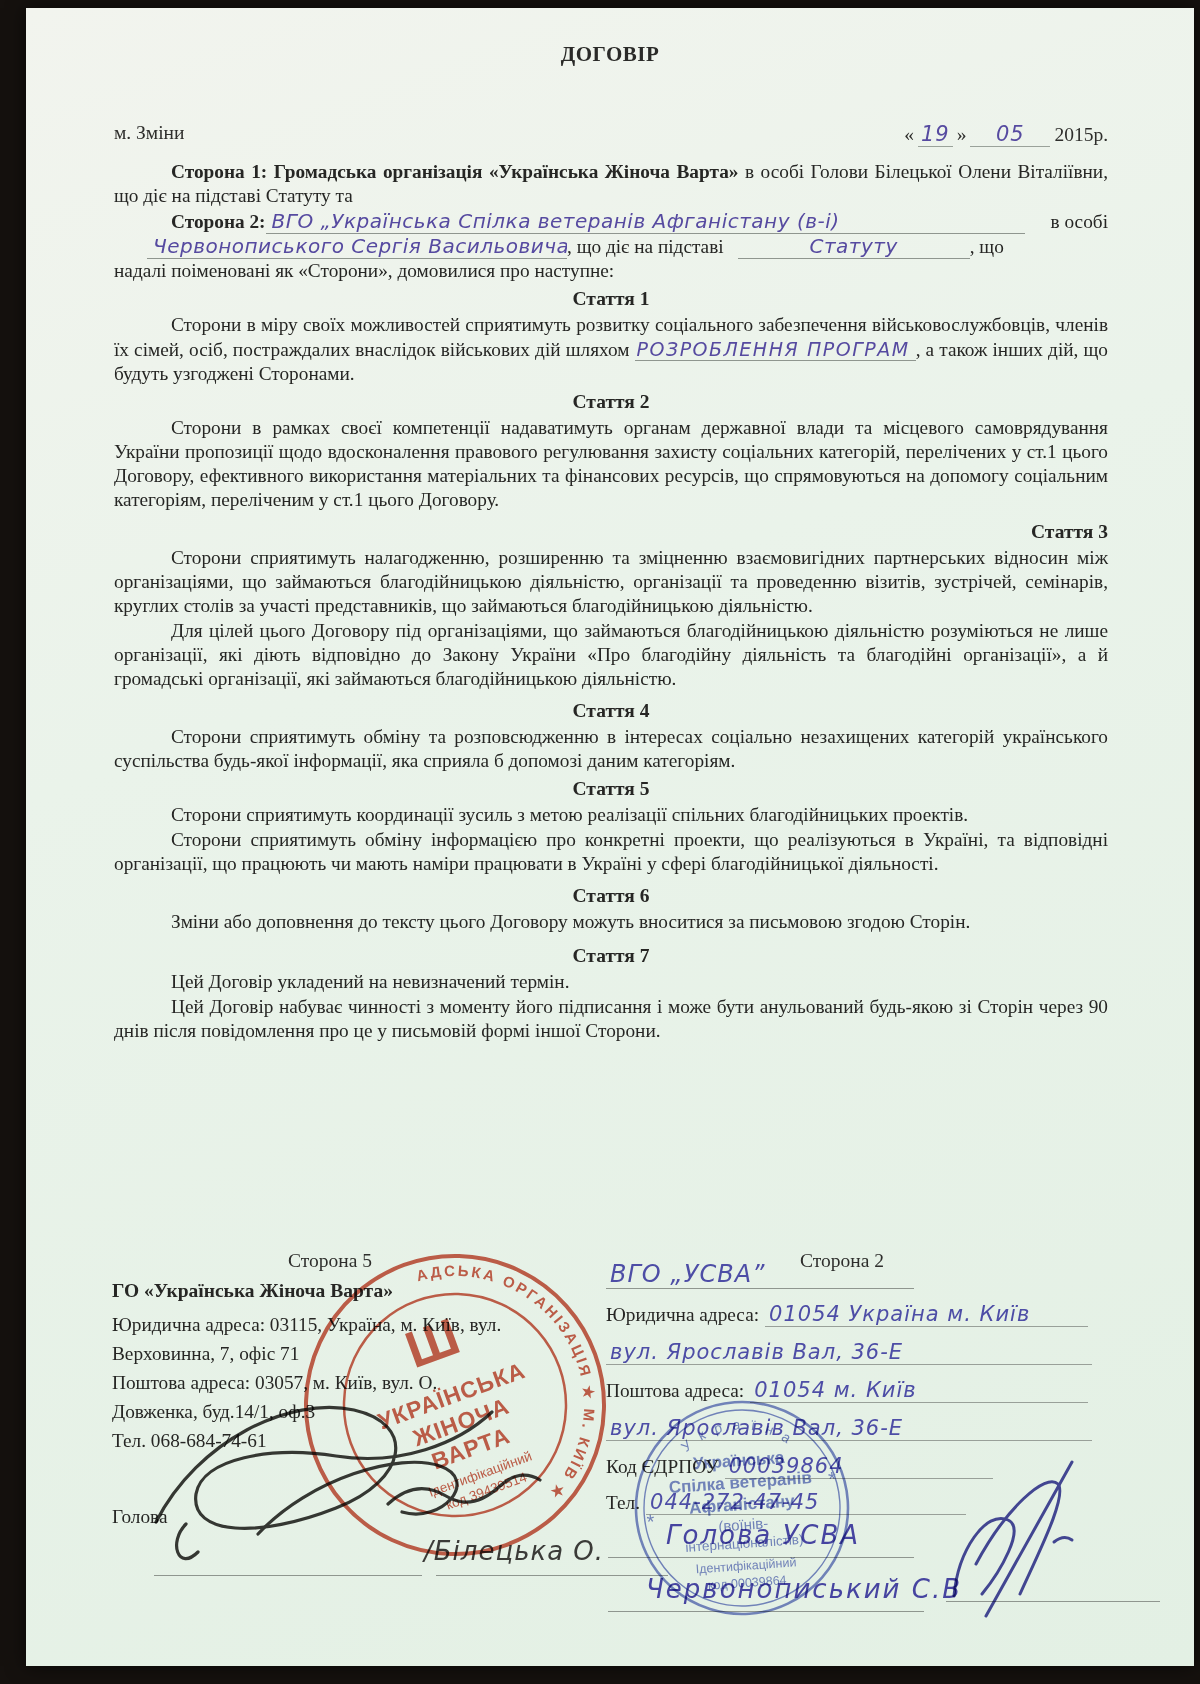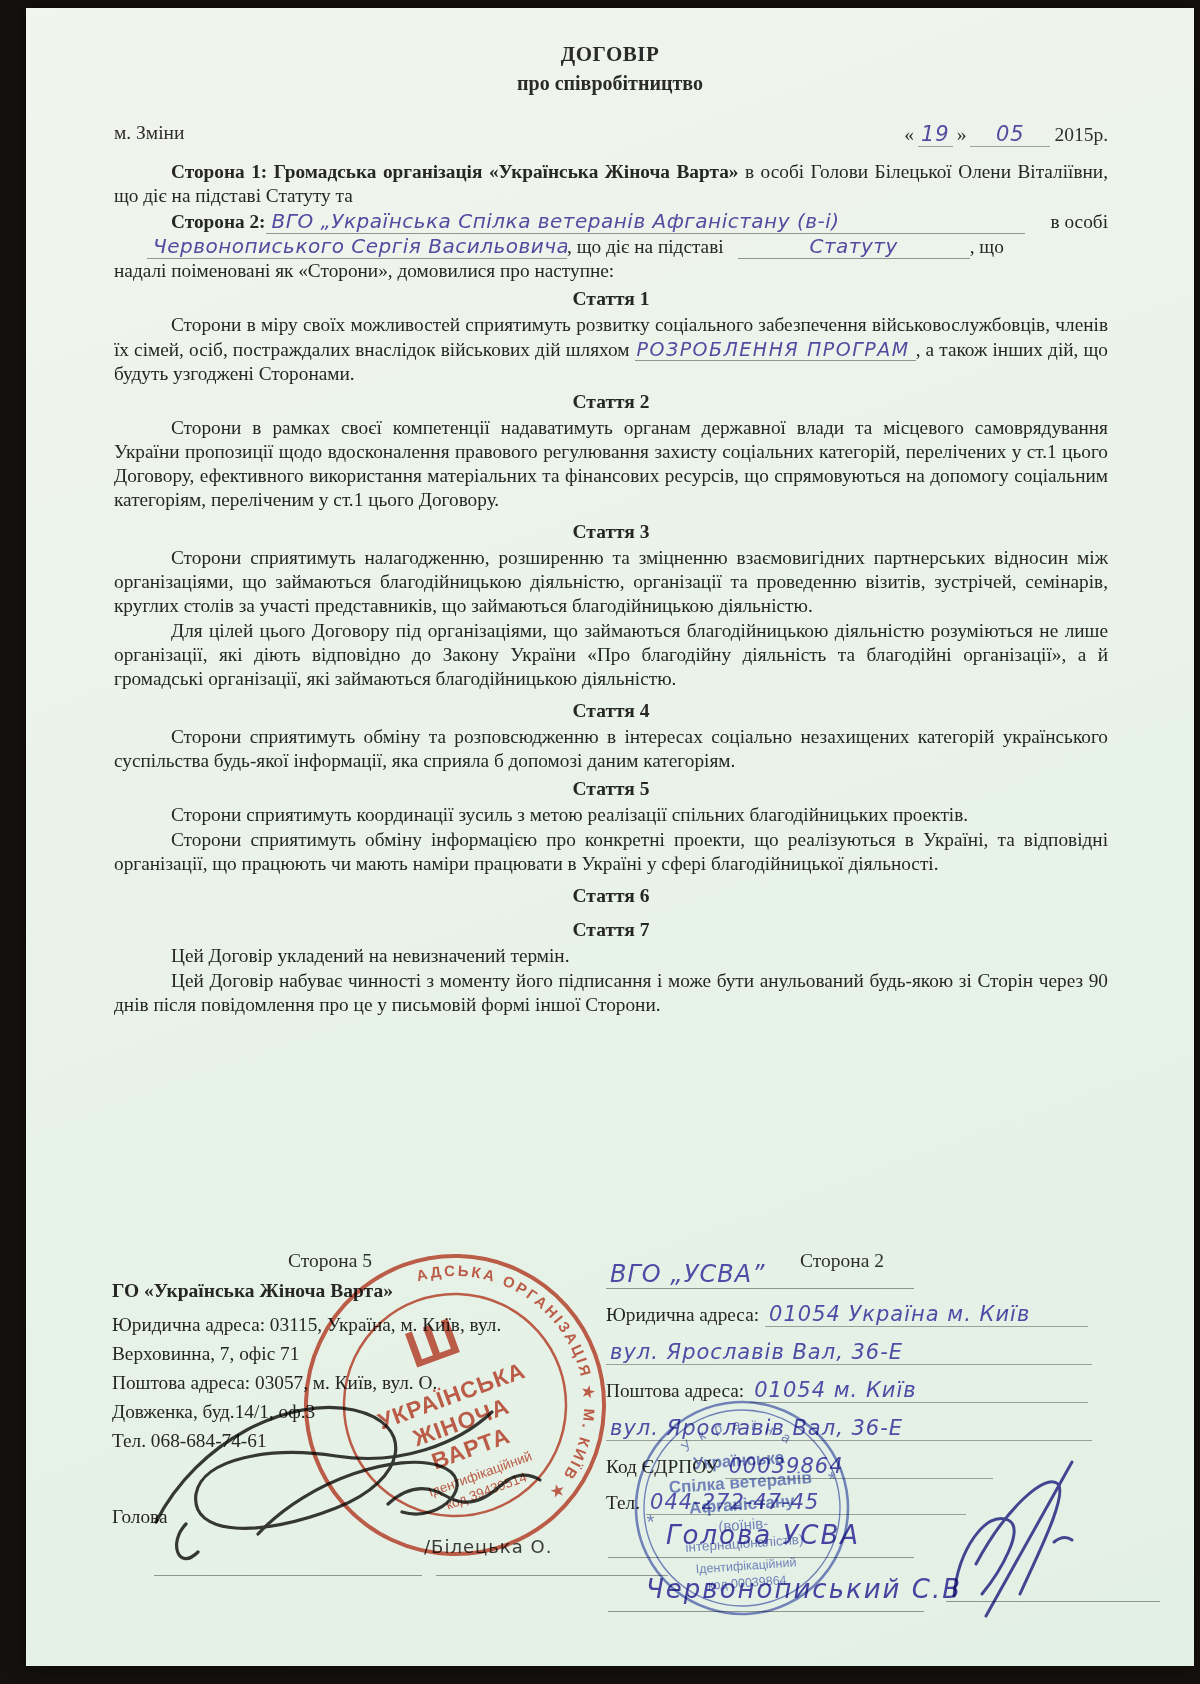--- a/index.html
+++ b/index.html
@@ -49,33 +49,32 @@
   .col-head{font-size:19.5px;color:#2e2e2c;text-align:center;}
   .left-org{font-weight:bold;font-size:19.5px;}
   .addr-line{line-height:29px;}
   .r-row{display:flex;align-items:baseline;width:482px;}
   .r-lbl{white-space:nowrap;padding-right:6px;}
   .hw-val{flex:1;border-bottom:1.5px solid #99a099;font-size:21px;letter-spacing:1px;
     padding:0 4px;white-space:nowrap;overflow:hidden;color:#4d4da6;}
   .hw-line{border-bottom:1.5px solid #99a099;font-size:21px;letter-spacing:1px;
     padding:0 4px;white-space:nowrap;color:#4d4da6;}
   .hw-big{font-size:26px;letter-spacing:2px;color:#4644a0;}
-  .hw-black{font-family:"DejaVu Sans", sans-serif;color:#3b3b38;
-    font-size:18px;letter-spacing:1px;}
+  .hw-black{font-family:"DejaVu Sans", sans-serif;font-style:italic;color:#3b3b38;
+    font-size:26px;letter-spacing:1px;}
   .uline{border-bottom:1.5px solid #8f968f;height:1px;}
   .stamp{mix-blend-mode:multiply;opacity:.88;}
   .sig{mix-blend-mode:multiply;}
 </style>
 </head>
 <body>
 
 <div class="paper">
 
   <div class="doc-title">ДОГОВІР</div>
-  <div class="doc-subtitle">про співробітництво</div>
   <div class="meta-row">
     <span>м. Зміни</span>
     <span class="date-wrap">
       <span>«</span>
       <span class="hw hw-date">19</span>
       <span>»</span>
       <span class="hw hw-date date-month">05</span>
       <span>2015р.</span>
     </span>
   </div>
@@ -98,32 +97,33 @@
       <span>, що</span>
     </div>
     <p class="para noindent">надалі поіменовані як «Сторони», домовилися про наступне:</p>
 
     <h3 class="art">Стаття 1</h3>
     <p class="para"><span>Сторони в міру своїх можливостей сприятимуть розвитку соціального забезпечення військовослужбовців, членів їх сімей, осіб, постраждалих внаслідок військових дій шляхом </span><span class="hw inline-hw">РОЗРОБЛЕННЯ ПРОГРАМ</span><span>, а також інших дій, що будуть узгоджені Сторонами.</span></p>
 
     <h3 class="art">Стаття 2</h3>
     <p class="para">Сторони в рамках своєї компетенції надаватимуть органам державної влади та місцевого самоврядування України пропозиції щодо вдосконалення правового регулювання захисту соціальних категорій, перелічених у ст.1 цього Договору, ефективного використання матеріальних та фінансових ресурсів, що спрямовуються на допомогу соціальним категоріям, переліченим у ст.1 цього Договору.</p>
 
-    <h3 class="art" style="margin-top:8px;">Стаття 3</h3>
+    <h3 class="art" style="margin-top:8px;text-align:right;">Стаття 3</h3>
     <p class="para">Сторони сприятимуть налагодженню, розширенню та зміцненню взаємовигідних партнерських відносин між організаціями, що займаються благодійницькою діяльністю, організації та проведенню візитів, зустрічей, семінарів, круглих столів за участі представників, що займаються благодійницькою діяльністю.</p>
     <p class="para">Для цілей цього Договору під організаціями, що займаються благодійницькою діяльністю розуміються не лише організації, які діють відповідно до Закону України «Про благодійну діяльність та благодійні організації», а й громадські організації, які займаються благодійницькою діяльністю.</p>
 
     <h3 class="art" style="margin-top:8px;">Стаття 4</h3>
     <p class="para">Сторони сприятимуть обміну та розповсюдженню в інтересах соціально незахищених категорій українського суспільства будь-якої інформації, яка сприяла б допомозі даним категоріям.</p>
 
     <h3 class="art">Стаття 5</h3>
     <p class="para">Сторони сприятимуть координації зусиль з метою реалізації спільних благодійницьких проектів.</p>
     <p class="para">Сторони сприятимуть обміну інформацією про конкретні проекти, що реалізуються в Україні, та відповідні організації, що працюють чи мають наміри працювати в Україні у сфері благодійницької діяльності.</p>
 
     <h3 class="art" style="margin-top:8px;">Стаття 6</h3>
+    <p class="para">Зміни або доповнення до тексту цього Договору можуть вноситися за письмовою згодою Сторін.</p>
 
     <h3 class="art" style="margin-top:10px;">Стаття 7</h3>
     <p class="para">Цей Договір укладений на невизначений термін.</p>
     <p class="para">Цей Договір набуває чинності з моменту його підписання і може бути анульований будь-якою зі Сторін через 90 днів після повідомлення про це у письмовій формі іншої Сторони.</p>
   </div>
 
   <div class="sign-block">
 
     <div class="abs col-head" style="left:86px;top:6px;width:436px;">Сторона 5</div>
     <div class="abs col-head" style="left:578px;top:6px;width:476px;">Сторона 2</div>

